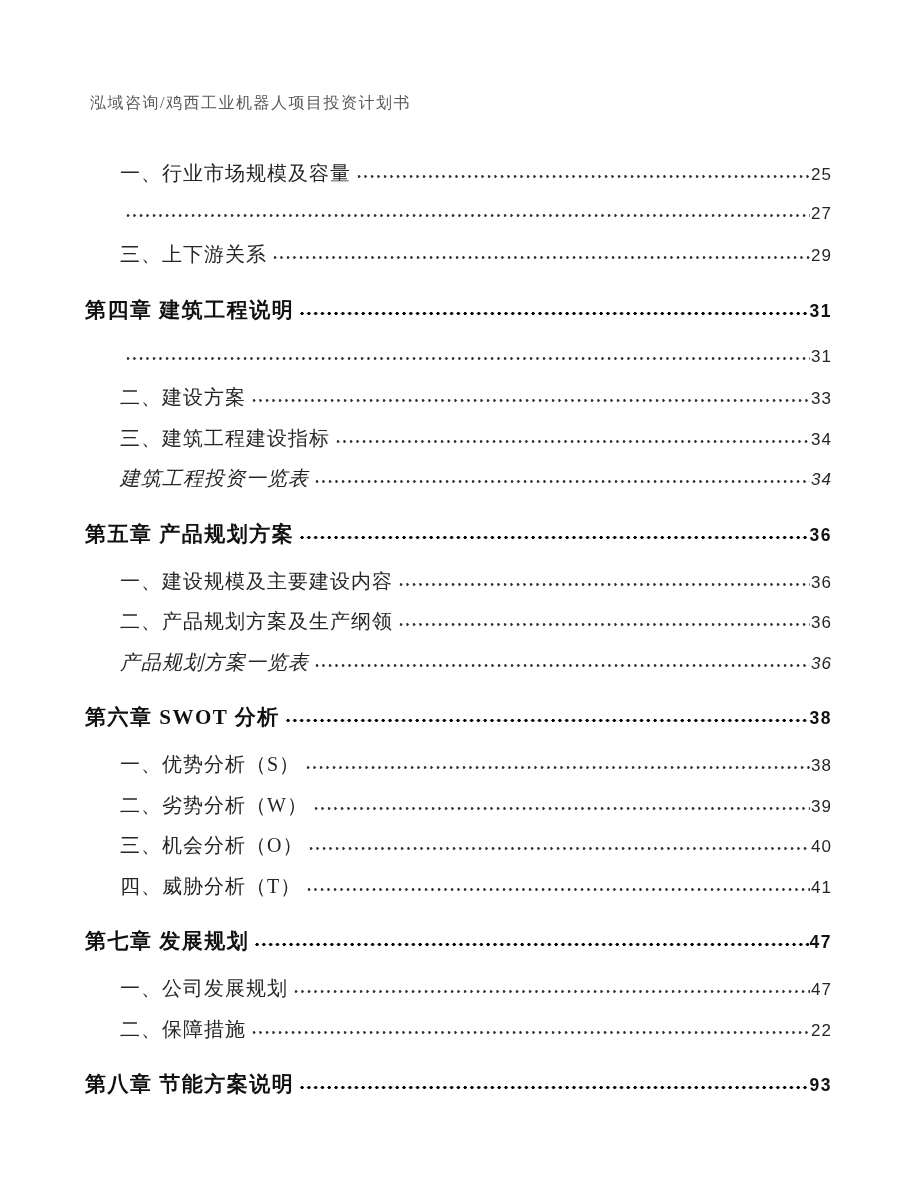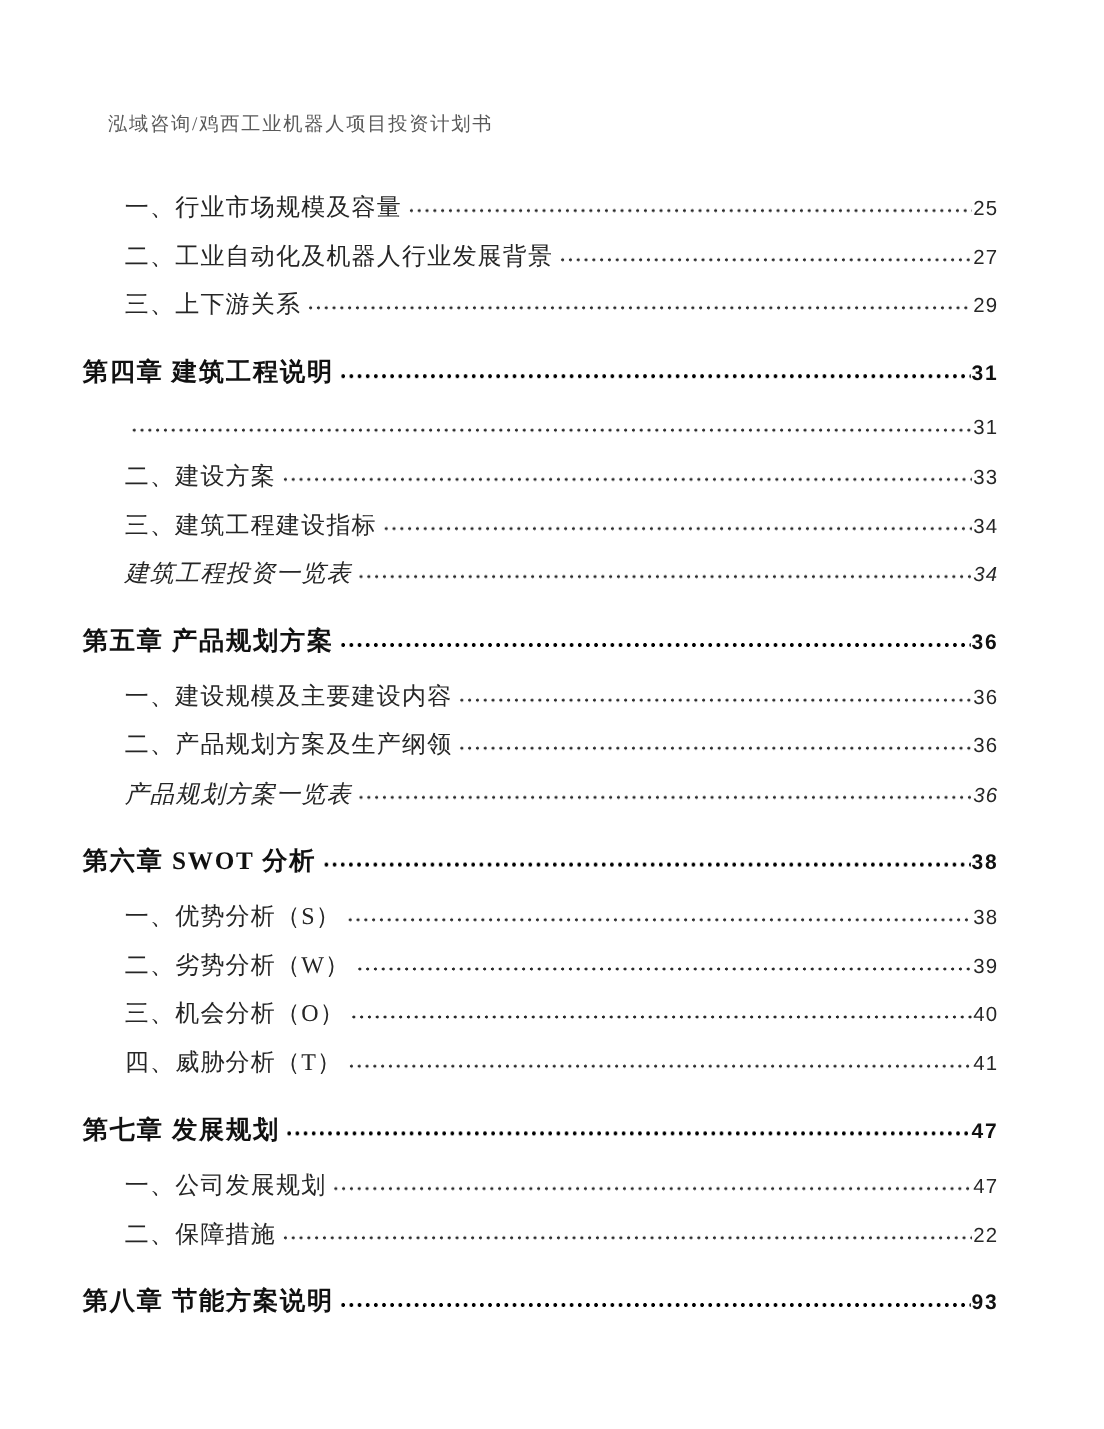--- a/index.html
+++ b/index.html
@@ -22,21 +22,21 @@
   .doc-header{
     position:absolute;
     left:90px;top:57px;
     font-size:16px;
     letter-spacing:1.5px;
     color:var(--header-text);
     white-space:nowrap;
   }
   .toc{
     position:absolute;
-    left:69px;right:88px;top:126px;
+    left:85px;right:88px;top:126px;
   }
   .row{
     display:flex;
     align-items:baseline;
     height:40.5px;
     cursor:pointer;
   }
   .row--sub,.row--plain{
     font-size:20px;
     letter-spacing:1px;
@@ -87,21 +87,20 @@
 <div class="page">
   <div class="doc-header">泓域咨询/鸡西工业机器人项目投资计划书</div>
 
   <div class="toc">
       <div class="row row--sub">
     <span class="label">一、行业市场规模及容量</span>
     <span class="leader"></span>
     <span class="pagenum">25</span>
   </div>
       <div class="row row--sub">
-    <span class="label">二、工业自动化及机器人行业发展背景</span>
     <span class="leader"></span>
     <span class="pagenum">27</span>
   </div>
       <div class="row row--sub">
     <span class="label">三、上下游关系</span>
     <span class="leader"></span>
     <span class="pagenum">29</span>
   </div>
       <div class="row row--chapter">
     <span class="label">第四章 建筑工程说明</span>

